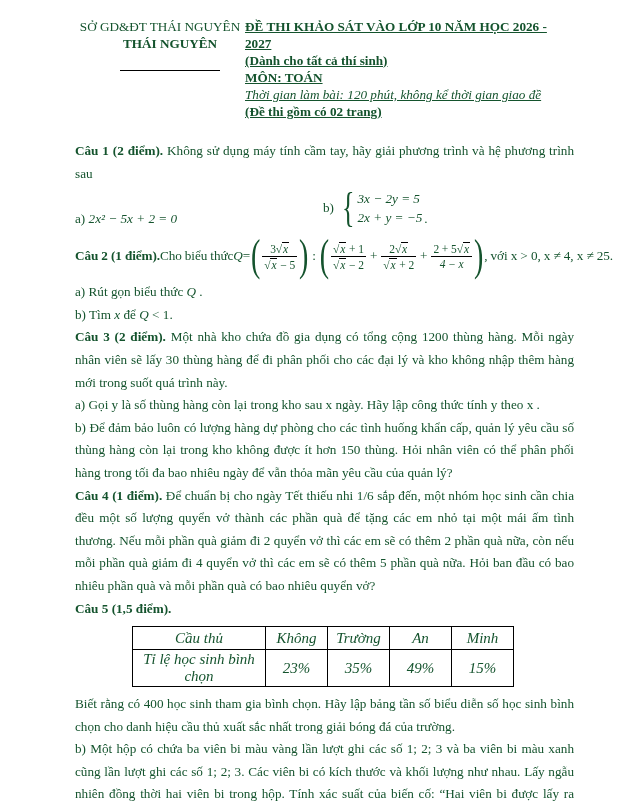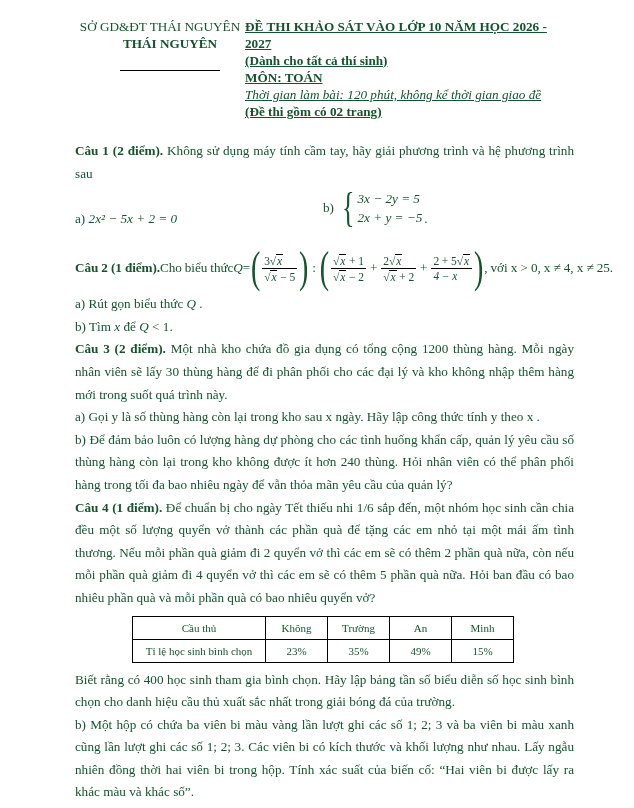--- a/index.html
+++ b/index.html
@@ -22,31 +22,31 @@
   .mathvar{font-style:italic;}
   
   .row-ab{display:flex;align-items:flex-end;margin:4px 0 2px;gap:23px;}
   .q1a{flex:0 0 225px;}
   .q1b{display:flex;align-items:center;}
   .brace{display:inline-block;font-size:26px;transform:scaleY(1.6);margin:0 3px 0 8px;line-height:26px;}
   .syscol{display:inline-block;line-height:19px;text-align:left;}
   .syscol span{display:block;}
   .sys-period{align-self:flex-end;margin-left:2px;}
   
-  .q2line{margin:16px 0 2px;white-space:nowrap;line-height:48px;height:48px;letter-spacing:-0.1px;}
+  .q2line{margin:4px 0 2px;white-space:nowrap;line-height:48px;height:48px;letter-spacing:-0.1px;}
   .q2line > span{vertical-align:middle;line-height:normal;display:inline-block;}
-  .frac{text-align:left;font-size:11.5px;line-height:1.25;margin:0 1px;}
+  .frac{text-align:center;font-size:11.5px;line-height:1.25;margin:0 1px;}
   .frac .num{display:block;padding:0 2px 1px;}
   .frac .den{display:block;border-top:1px solid #000;padding:1px 2px 0;}
   .rd{font-style:italic;display:inline-block;border-top:1px solid #000;line-height:1.05;padding:0 1px;}
   .par{font-size:28px;transform:scaleY(1.55);margin:0 1px;line-height:28px;}
   .op{margin:0 3px;}
   
   .q5table{border-collapse:collapse;margin:6px 0 6px 57px;}
-  .q5table td{border:1px solid #000;text-align:center;padding:1px 4px;height:20px;font-size:11px;}
+  .q5table td{border:1px solid #000;text-align:center;padding:1px 4px;height:20px;font-size:15px;font-style:italic;}
   .q5table .c0{width:124px;}
   .q5table .cn{width:53px;}
 </style>
 </head>
 <body>
 
 <div class="page">
 
   <div class="header">
     <div class="h-left">
@@ -80,24 +80,25 @@
     </div>
   </div>
 
   <div class="para q2line"><span class="q-head">Câu 2 (1 điểm).</span><span> Cho biểu thức </span><span class="mathvar">Q</span><span> = </span><span class="par">(</span><span class="frac"><span class="num"><span>3√</span><span class="rd">x</span></span><span class="den"><span>√</span><span class="rd">x</span><span> − 5</span></span></span><span class="par">)</span><span class="op">:</span><span class="par">(</span><span class="frac"><span class="num"><span>√</span><span class="rd">x</span><span> + 1</span></span><span class="den"><span>√</span><span class="rd">x</span><span> − 2</span></span></span><span class="op">+</span><span class="frac"><span class="num"><span>2√</span><span class="rd">x</span></span><span class="den"><span>√</span><span class="rd">x</span><span> + 2</span></span></span><span class="op">+</span><span class="frac"><span class="num"><span>2 + 5√</span><span class="rd">x</span></span><span class="den mathi">4 − x</span></span><span class="par">)</span><span> , với x &gt; 0, x ≠ 4, x ≠ 25.</span></div>
 
   <p class="para"><span>a) Rút gọn biểu thức </span><span class="mathvar">Q</span><span> .</span></p>
   <p class="para"><span>b) Tìm </span><span class="mathvar">x</span><span> để </span><span class="mathvar">Q</span><span> &lt; 1.</span></p>
 
   <p class="para"><span class="q-head">Câu 3 (2 điểm).</span><span> Một nhà kho chứa đồ gia dụng có tổng cộng 1200 thùng hàng. Mỗi ngày nhân viên sẽ lấy 30 thùng hàng để đi phân phối cho các đại lý và kho không nhập thêm hàng mới trong suốt quá trình này.</span></p>
   <p class="para">a) Gọi y là số thùng hàng còn lại trong kho sau x ngày. Hãy lập công thức tính y theo x .</p>
-  <p class="para">b) Để đảm bảo luôn có lượng hàng dự phòng cho các tình huống khẩn cấp, quản lý yêu cầu số thùng hàng còn lại trong kho không được ít hơn 240 thùng. Hỏi nhân viên có thể phân phối hàng trong tối đa bao nhiêu ngày để vẫn thỏa mãn yêu cầu của quản lý?</p>
+  <p class="para">b) Để đảm bảo luôn có lượng hàng dự phòng cho các tình huống khẩn cấp, quản lý yêu cầu số thùng hàng còn lại trong kho không được ít hơn 150 thùng. Hỏi nhân viên có thể phân phối hàng trong tối đa bao nhiêu ngày để vẫn thỏa mãn yêu cầu của quản lý?</p>
 
   <p class="para"><span class="q-head">Câu 4 (1 điểm).</span><span> Để chuẩn bị cho ngày Tết thiếu nhi 1/6 sắp đến, một nhóm học sinh cần chia đều một số lượng quyển vở thành các phần quà để tặng các em nhỏ tại một mái ấm tình thương. Nếu mỗi phần quà giảm đi 2 quyển vở thì các em sẽ có thêm 2 phần quà nữa, còn nếu mỗi phần quà giảm đi 4 quyển vở thì các em sẽ có thêm 5 phần quà nữa. Hỏi ban đầu có bao nhiêu phần quà và mỗi phần quà có bao nhiêu quyển vở?</span></p>
 
+  <p class="para q-head">Câu 5 (1,5 điểm).</p>
 
   <table class="q5table">
     <tbody>
         <tr>
       <td class="c0">Cầu thủ</td>
       <td class="cn">Không</td>
       <td class="cn">Trường</td>
       <td class="cn">An</td>
       <td class="cn">Minh</td>
     </tr>

